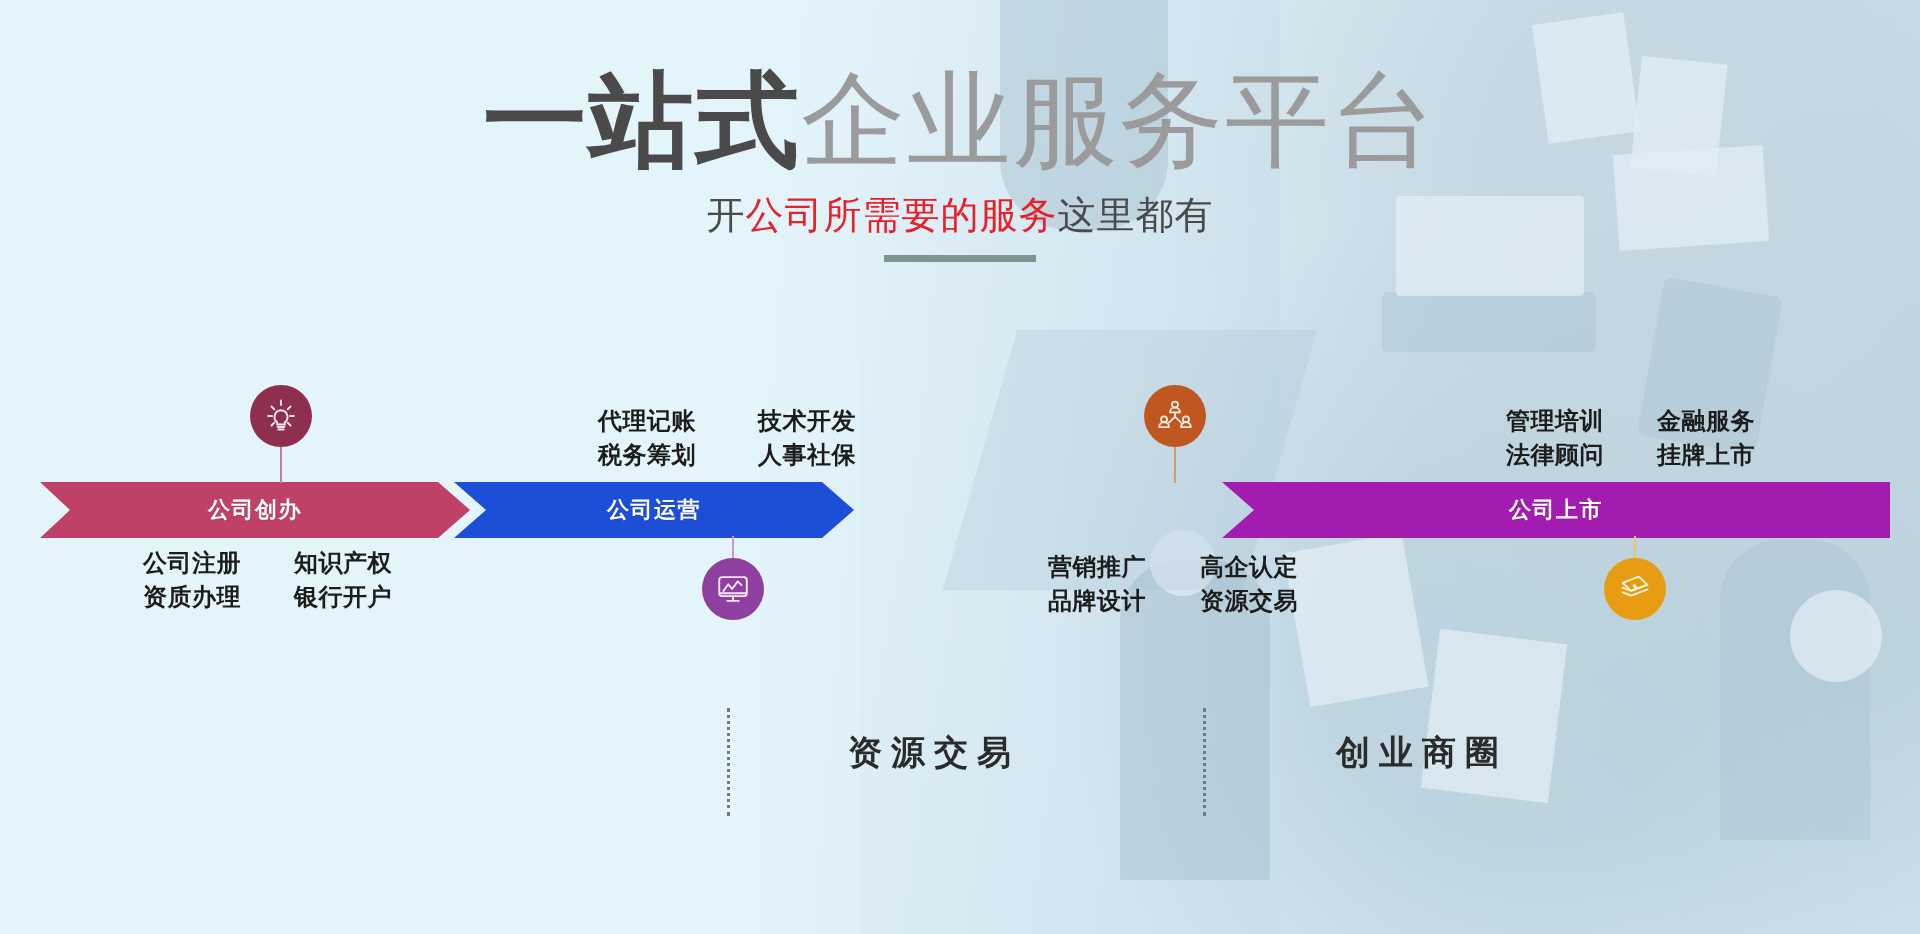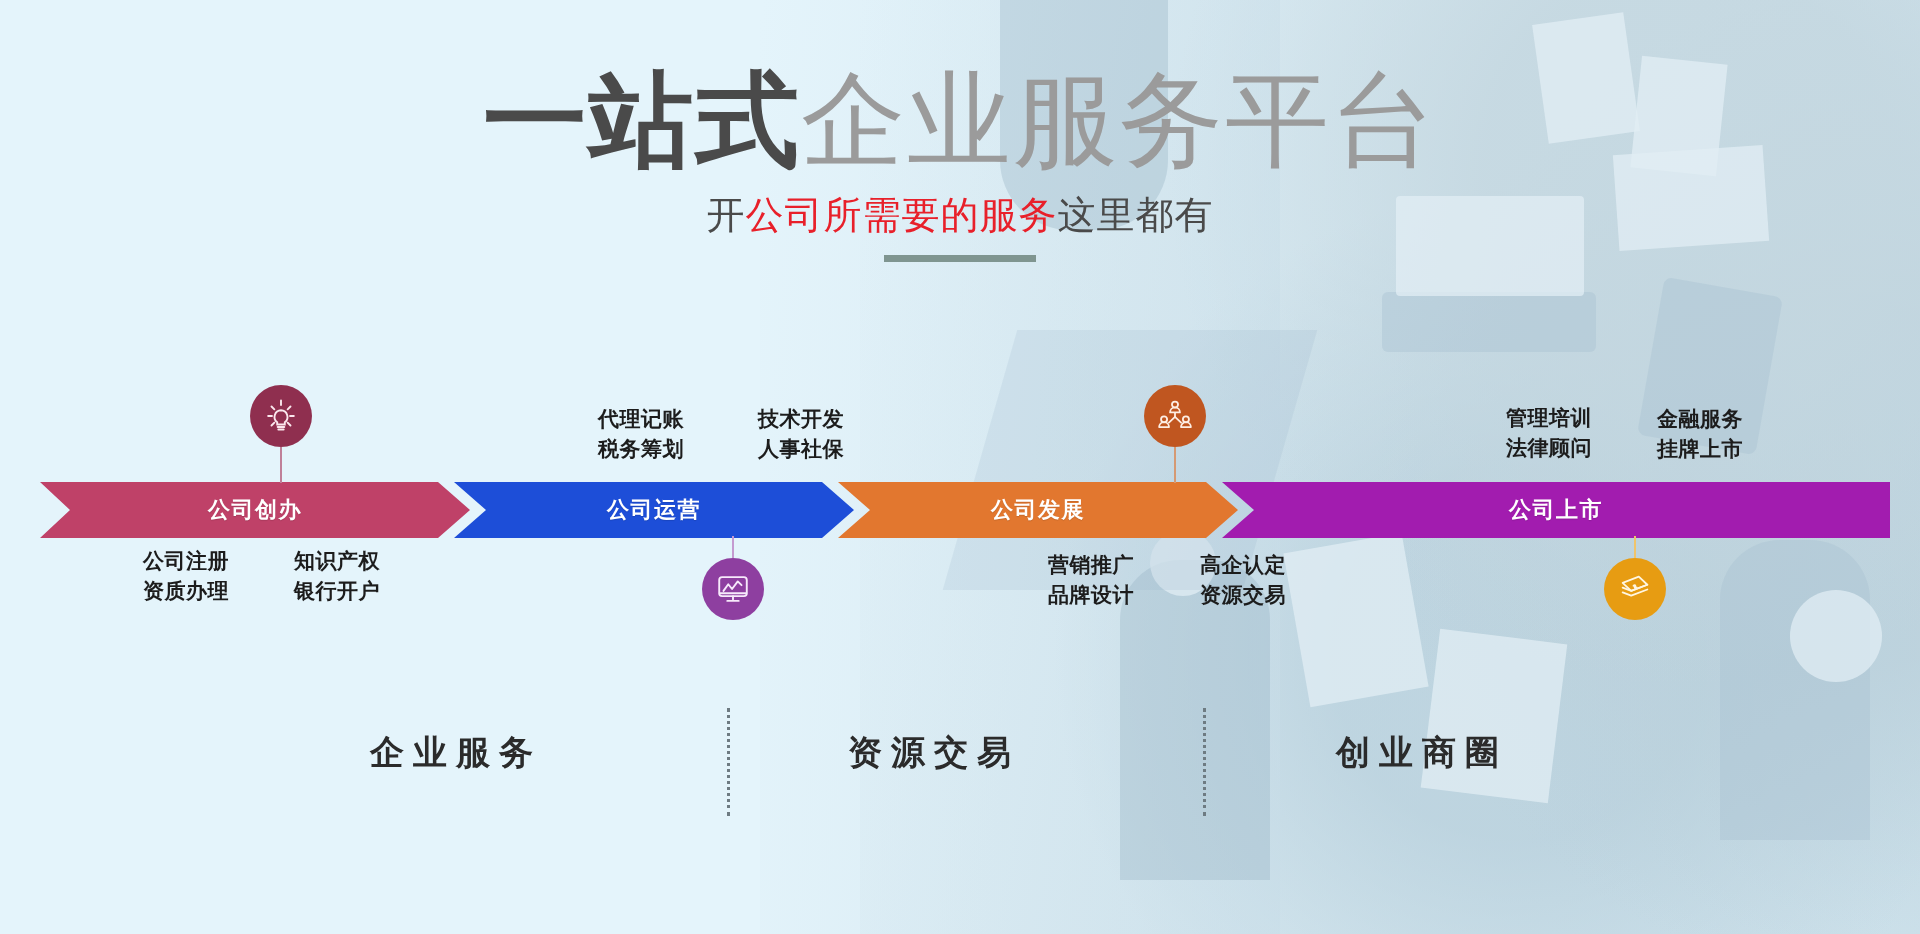--- a/index.html
+++ b/index.html
@@ -71,21 +71,21 @@
   .node{position:absolute;}
   .bubble{
     width:62px;height:62px;border-radius:50%;
     display:flex;align-items:center;justify-content:center;
   }
   .stem{position:absolute;left:50%;width:2px;transform:translateX(-50%);}
   .bubble svg{display:block;}
 
   
   .kw{
-    position:absolute;font-size:21px;font-weight:700;color:#1c1c1c;
+    position:absolute;font-size:24px;font-weight:700;color:#1c1c1c;
     line-height:1.42;white-space:nowrap;letter-spacing:.5px;
   }
 
   
   .cats{position:absolute;left:0;right:0;top:730px;height:70px;}
   .cat{
     position:absolute;top:0;font-size:34px;font-weight:700;color:#2b2b2b;
     letter-spacing:9px;white-space:nowrap;
   }
   .catdiv{position:absolute;top:-22px;width:0;height:108px;border-left:3px dotted #6e7b82;}
@@ -125,23 +125,20 @@
 
   <div class="rule"></div>
 
   <div class="timeline">
     <div class="seg s1">
       <span class="seg-label">公司创办</span>
     </div>
     <div class="seg s2">
       <span class="seg-label">公司运营</span>
     </div>
-    <div class="seg s3">
-      <span class="seg-label">公司发展</span>
-    </div>
     <div class="seg s4">
       <span class="seg-label">公司上市</span>
     </div>
   </div>
 
   <div class="node" style="left:250px;top:385px;">
     <div class="stem" style="top:62px;height:36px;background:#bf8099;"></div>
     <div class="bubble" style="background:#8f2f4f;">
       <svg width="38" height="38" viewBox="0 0 40 40" fill="none" stroke="#fbe8ee" stroke-width="2" stroke-linecap="round">
         <path d="M20 14a7 7 0 0 1 4 12.6V29h-8v-2.4A7 7 0 0 1 20 14z"></path>
@@ -230,20 +227,19 @@
   <div class="kw" style="left:1506px;top:404px;font-family:Liberation Serif, serif;">
     <div>管理培训</div>
     <div>法律顾问</div>
   </div>
   <div class="kw" style="left:1657px;top:404px;">
     <div>金融服务</div>
     <div>挂牌上市</div>
   </div>
 
   <div class="cats">
-    <div class="cat" style="left:370px;">企业服务</div>
     <div class="catdiv" style="left:727px;"></div>
     <div class="cat" style="left:848px;">资源交易</div>
     <div class="catdiv" style="left:1203px;"></div>
     <div class="cat" style="left:1336px;">创业商圈</div>
   </div>
 
 </div>
 
 </body></html>

